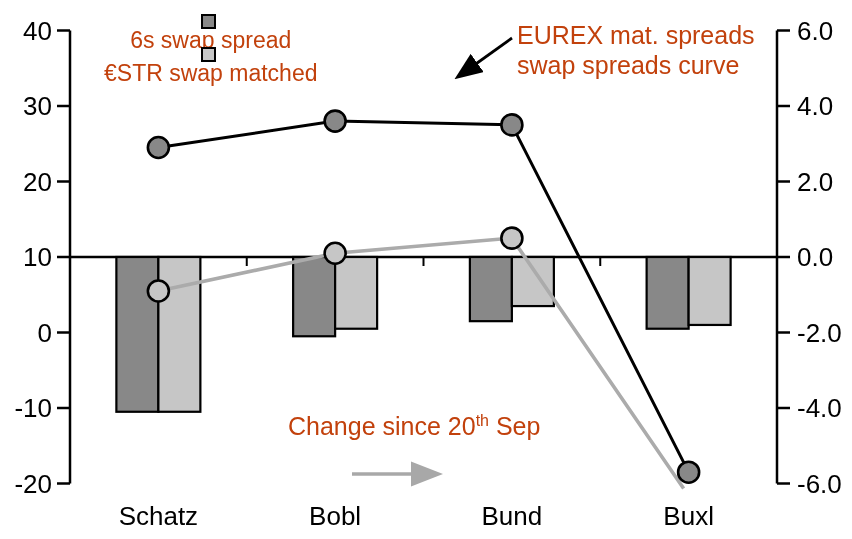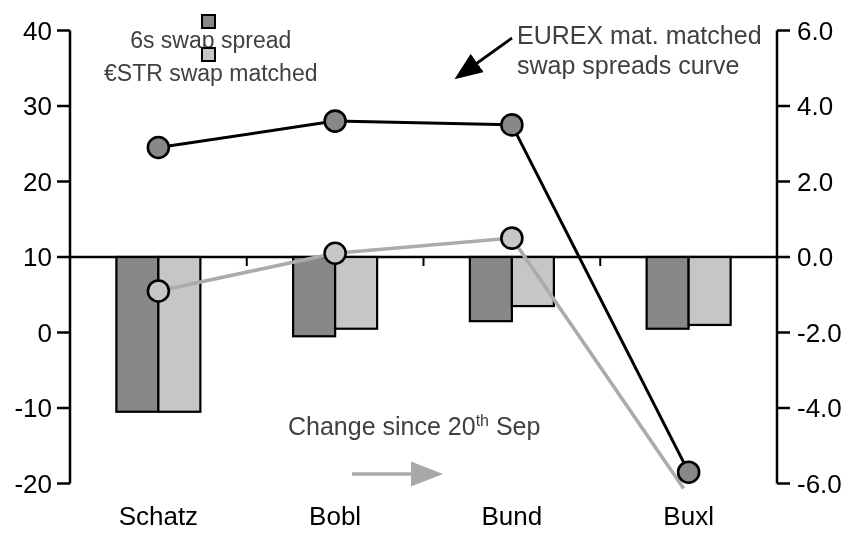--- a/index.html
+++ b/index.html
@@ -1,18 +1,18 @@
 <!DOCTYPE html>
 <html><head>
 <meta charset="utf-8">
 <style>
   html,body{margin:0;padding:0;background:#ffffff;}
   #stage{
     position:relative;width:852px;height:539px;background:#ffffff;
-    font-family:"Liberation Sans","DejaVu Sans",sans-serif;color:#404040;
+    font-family:"Liberation Sans","DejaVu Sans",sans-serif;color:#c2410c;
     overflow:hidden;
   }
   #chart-svg{position:absolute;left:0;top:0;}
   .legend{position:absolute;left:104px;top:14px;}
   .legend-row{display:flex;align-items:center;height:22px;margin-bottom:11px;flex-direction:column;}
   .swatch{width:11px;height:11px;border:2px solid #000;margin-right:5px;flex:0 0 auto;}
   .legend-label{font-size:23px;line-height:22px;white-space:nowrap;}
   .anno-eurex{position:absolute;left:517px;top:20px;font-size:25px;line-height:30px;white-space:nowrap;}
   .anno-change{position:absolute;left:288px;top:412px;font-size:25px;white-space:nowrap;}
   .anno-change sup{font-size:16px;}
@@ -96,20 +96,20 @@
       <span class="swatch" id="swatch-0" style="background: rgb(136, 136, 136);"></span>
       <span class="legend-label">6s swap spread</span>
     </div>
     <div class="legend-row">
       <span class="swatch" id="swatch-1" style="background: rgb(198, 198, 198);"></span>
       <span class="legend-label">€STR swap matched</span>
     </div>
   </div>
 
   <div class="anno-eurex">
-    <div>EUREX mat. matched</div>
+    <div>EUREX mat. spreads</div>
     <div>swap spreads curve</div>
   </div>
 
   <div class="anno-change"><span>Change since 20</span><sup>th</sup><span> Sep</span>
   </div>
 
 </div>
 
 </body></html>

